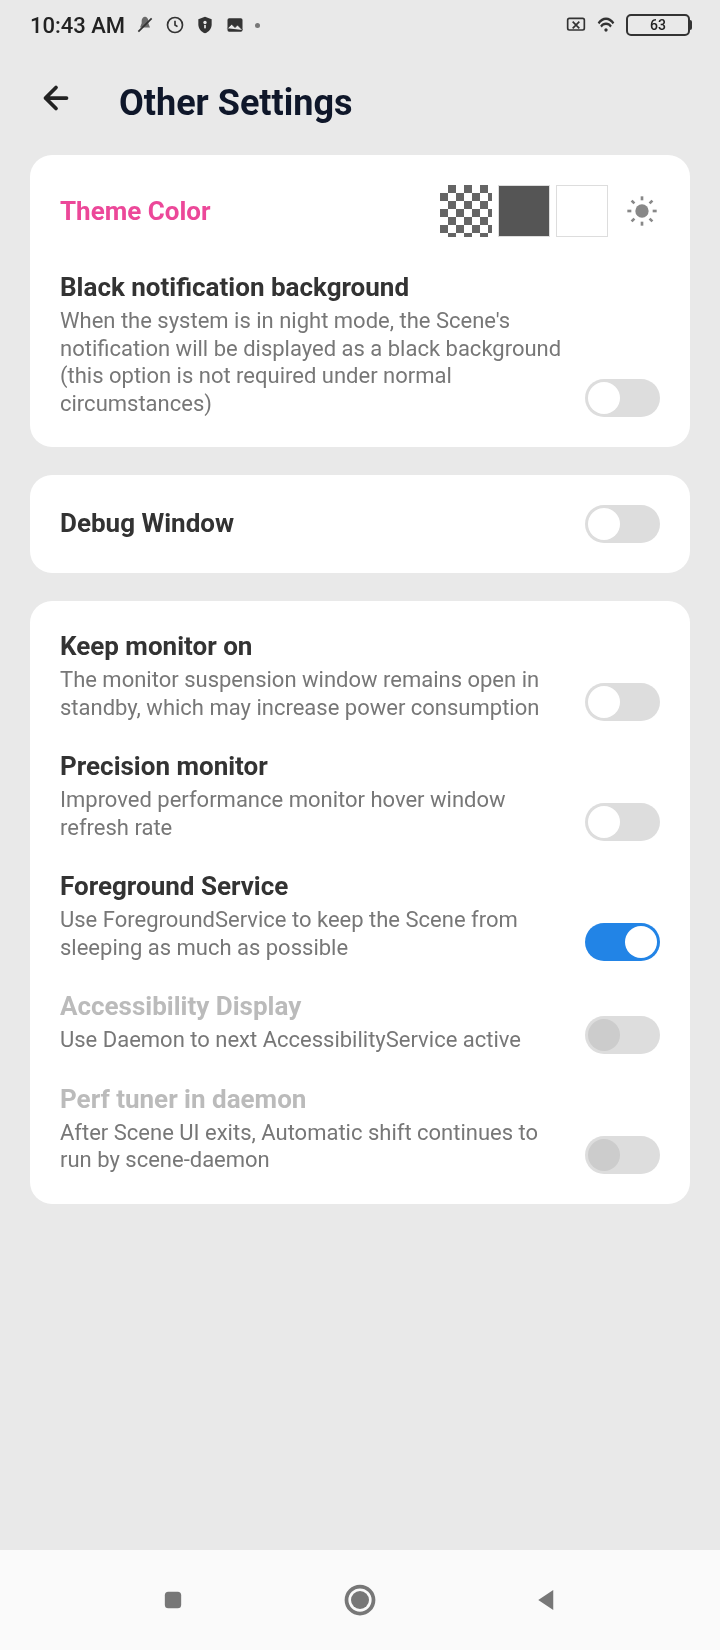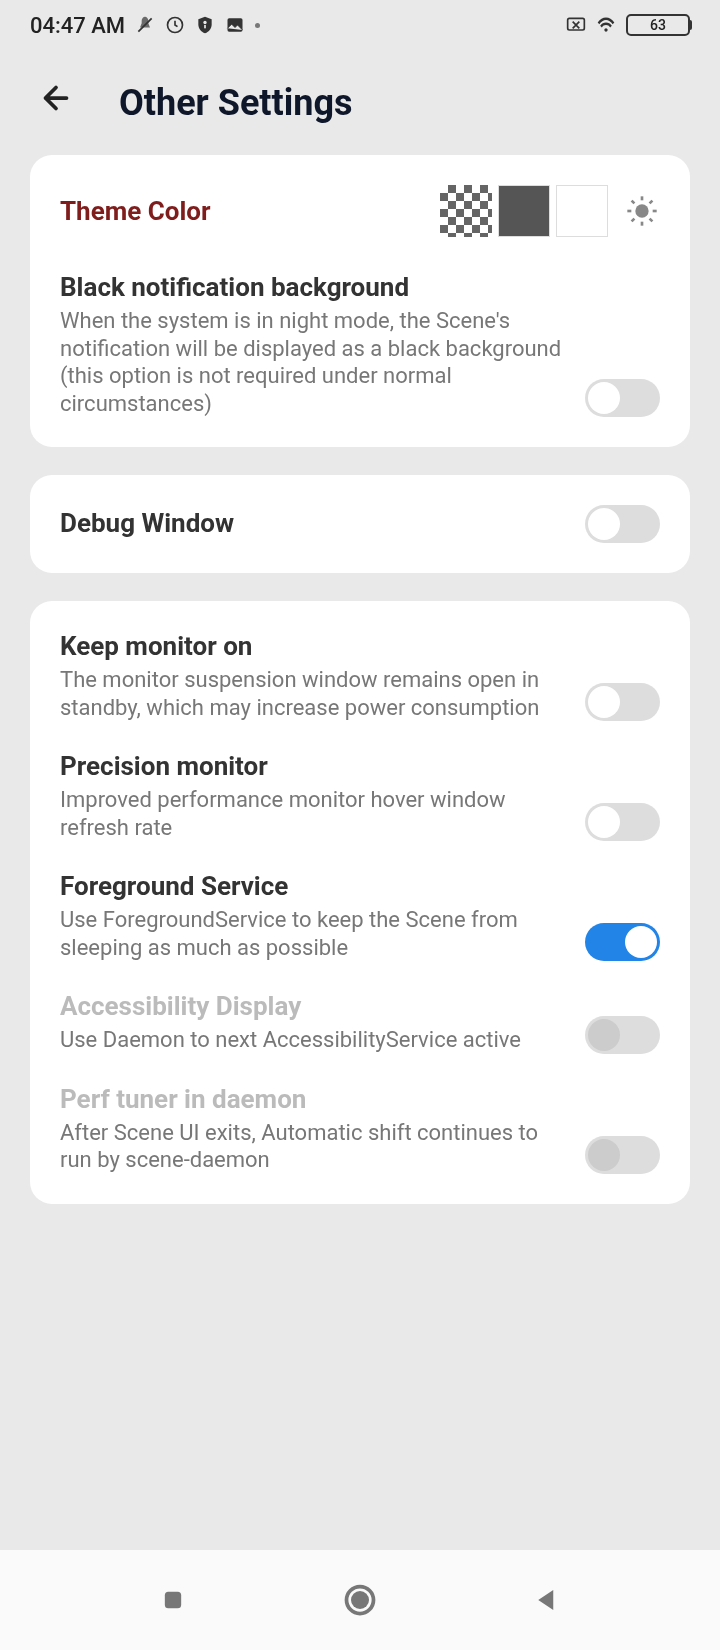--- a/index.html
+++ b/index.html
@@ -87,21 +87,21 @@
     }
     .theme-row {
       display: flex;
       align-items: center;
       justify-content: space-between;
       margin-bottom: 35px;
     }
     .theme-title {
       font-size: 26px;
       font-weight: 700;
-      color: #7f1d1d;
+      color: #ec4899;
     }
     .theme-options {
       display: flex;
       align-items: center;
       gap: 6px;
     }
     .theme-swatch {
       width: 52px;
       height: 52px;
       border: 1px solid #ddd;
@@ -212,21 +212,21 @@
       height: 5px;
       background: #777;
       border-radius: 50%;
     }
   </style>
 </head>
 <body>
 
 <div class="status-bar">
   <div class="status-left">
-    <span>04:47 AM</span>
+    <span>10:43 AM</span>
     <span class="status-icon">
       <svg viewBox="0 0 24 24" width="22" height="22" fill="#333">
           <path d="M12 2C10 2 8 4 8 7v3l-2 5h12l-2-5V7c0-3-2-5-4-5z" opacity="0.7"></path>
           <line x1="4" y1="20" x2="20" y2="4" stroke="#333" stroke-width="2"></line>
         </svg>
     </span>
     <span class="status-icon">
       <svg viewBox="0 0 24 24" width="20" height="20" fill="none" stroke="#333" stroke-width="2">
           <circle cx="12" cy="12" r="9"></circle>
           <path d="M12 7v5l3 2"></path>

